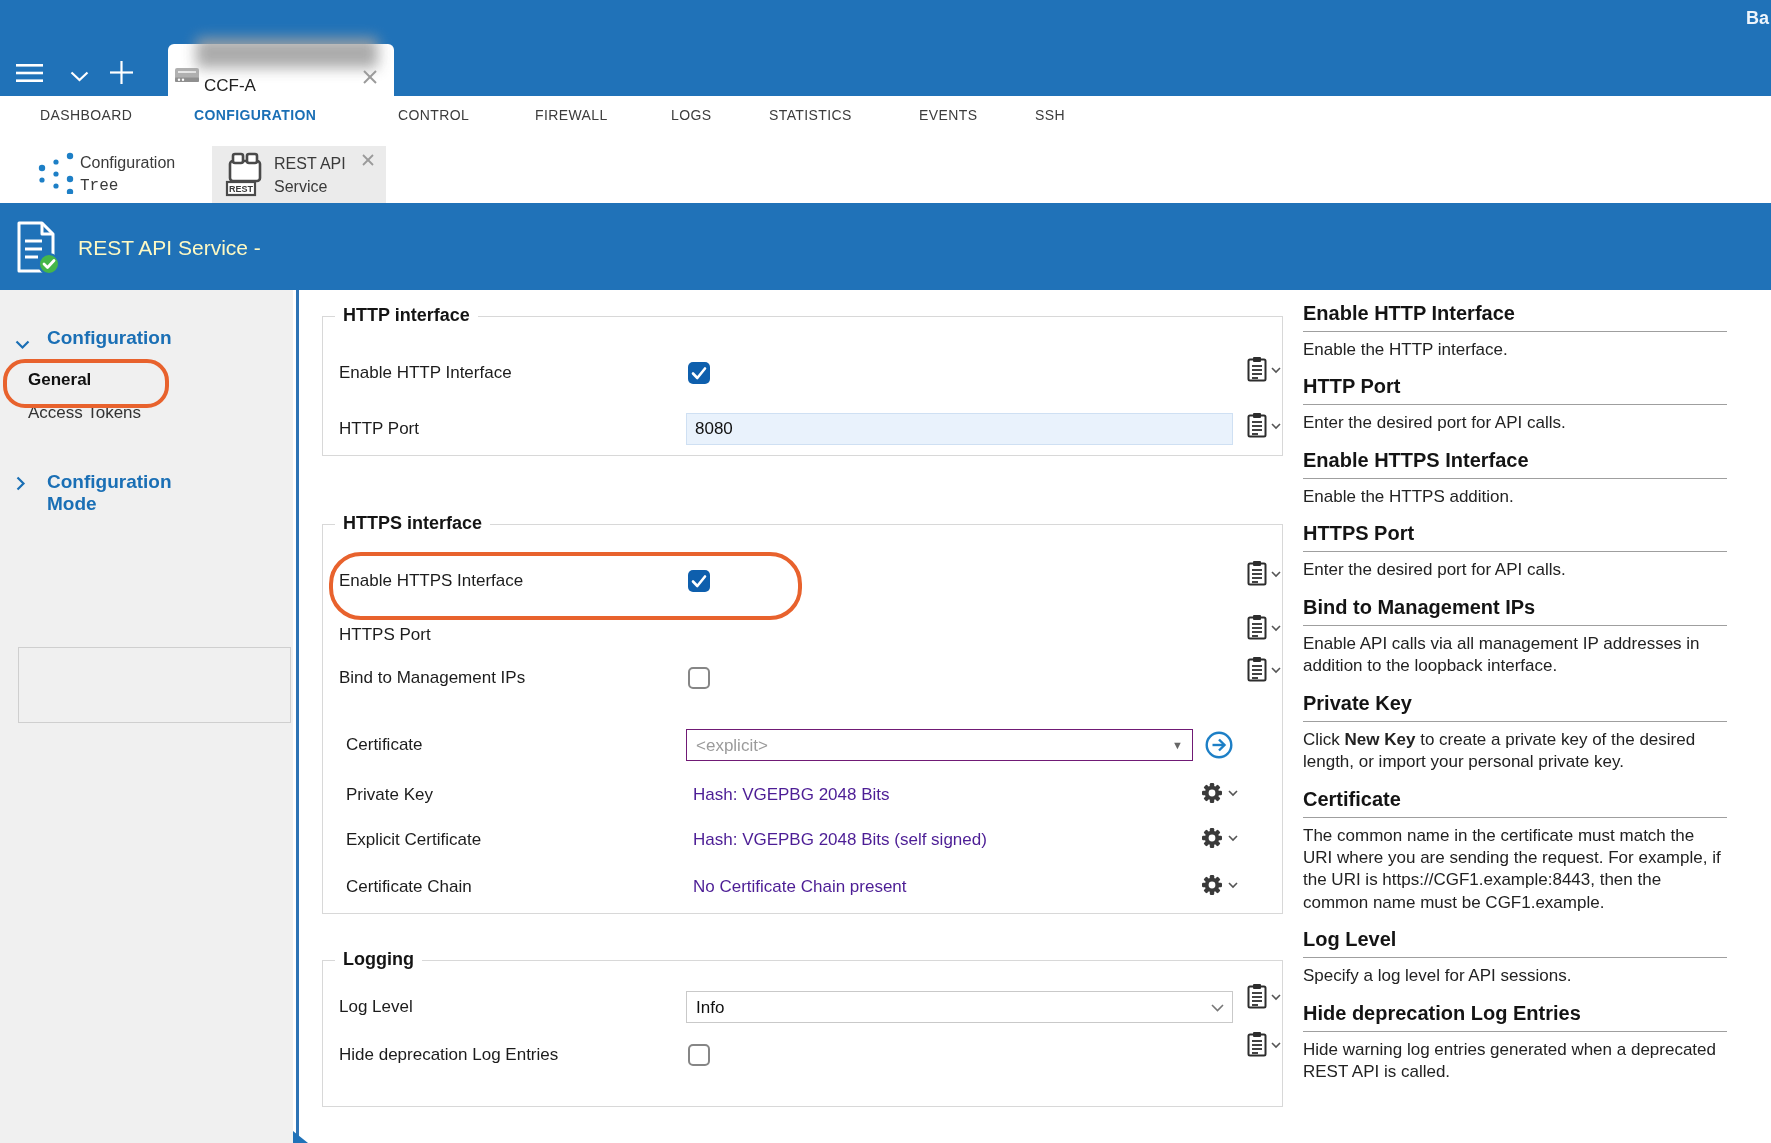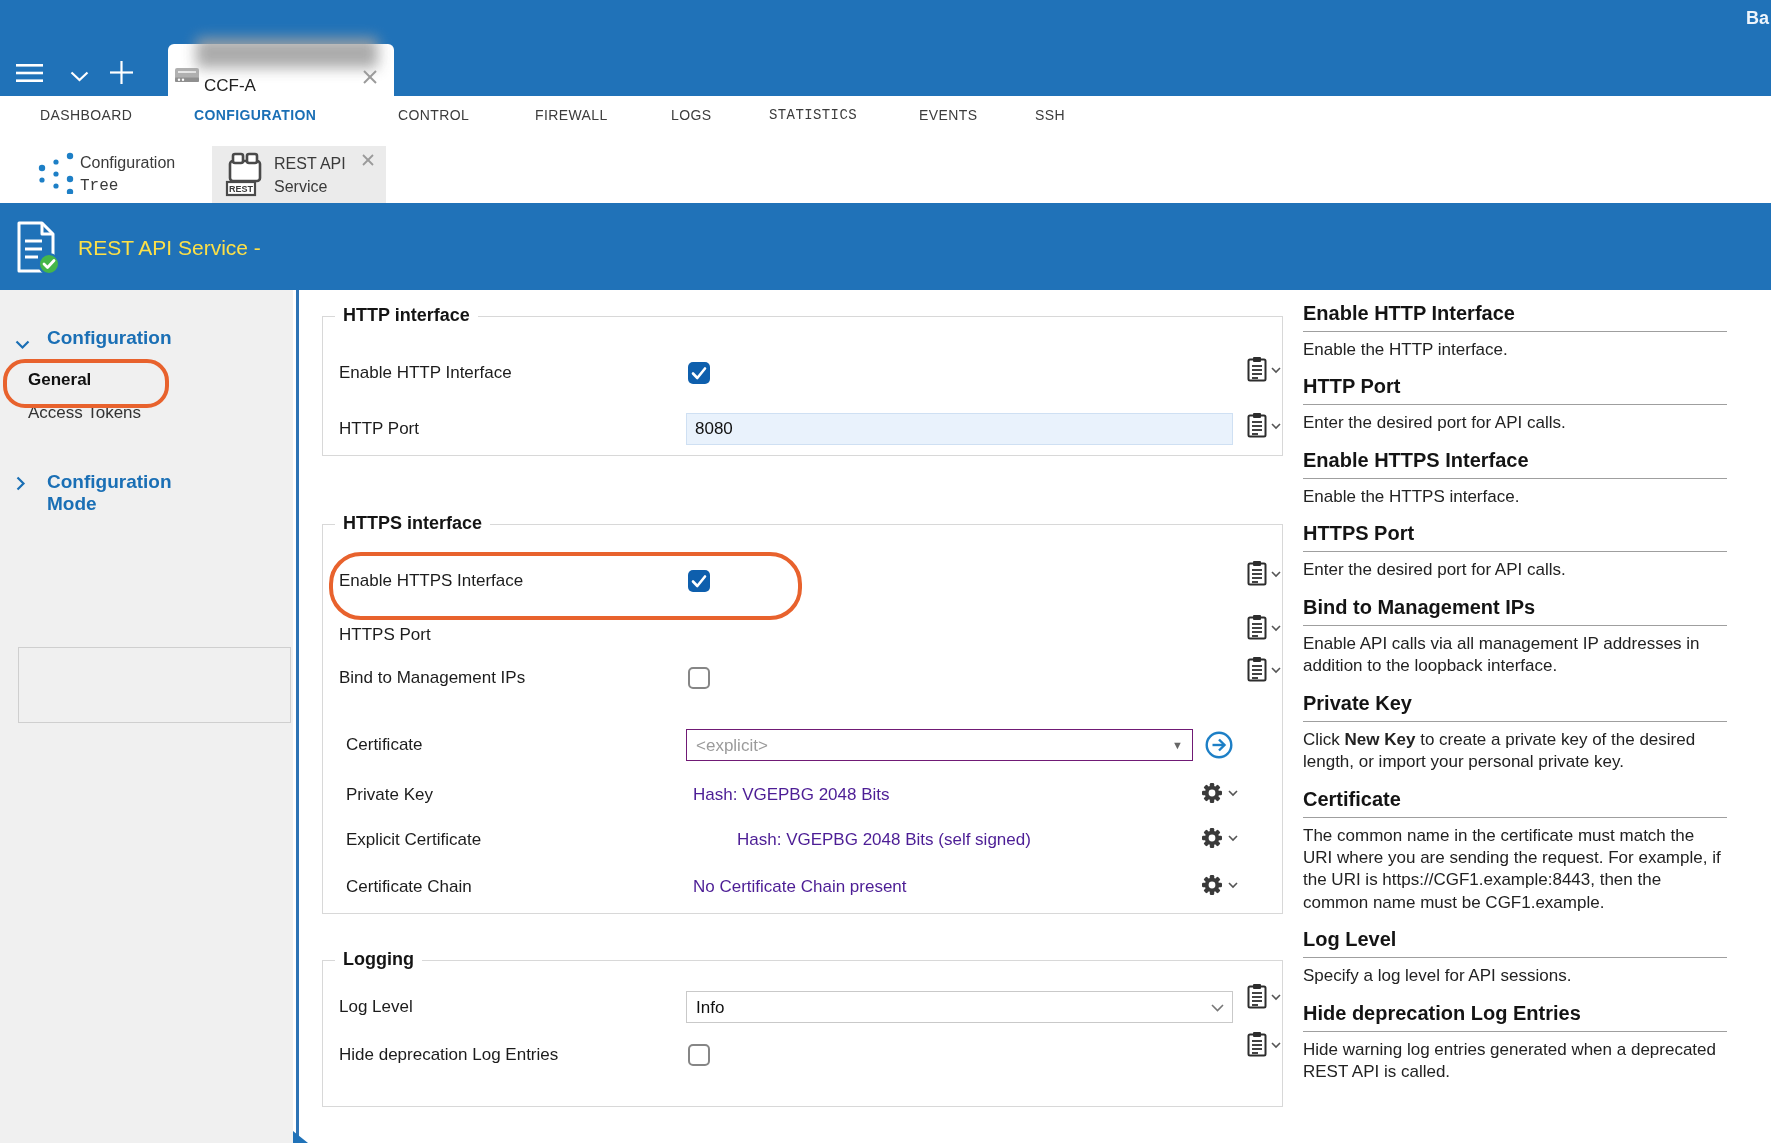--- a/index.html
+++ b/index.html
@@ -23,21 +23,21 @@
   .nav-item{position:absolute;top:11px;font-size:14px;color:#3c3c3c;letter-spacing:.4px;cursor:pointer;}
   .nav-item.active{color:#1a6fb5;font-weight:bold;}
 
   
   .subtoolbar{position:absolute;left:0;top:140px;width:1771px;height:63px;background:#fff;}
   .tool-label{position:absolute;font-size:16px;color:#3a3a3a;line-height:22px;}
   .rest-tab{position:absolute;left:212px;top:6px;width:174px;height:57px;background:#ebebeb;cursor:pointer;}
 
   
   .banner{position:absolute;left:0;top:203px;width:1771px;height:87px;background:#2072b8;}
-  .banner-title{position:absolute;left:78px;top:33px;font-size:21px;color:#fde047;}
+  .banner-title{position:absolute;left:78px;top:33px;font-size:21px;color:#fef9c3;}
 
   
   .sidebar{position:absolute;left:0;top:290px;width:293px;height:853px;background:#f0f0f0;}
   .v-divider{position:absolute;left:296px;top:290px;width:3px;height:853px;background:#2e74b5;}
   .side-header{position:absolute;font-size:19px;font-weight:bold;color:#1a6fb5;cursor:pointer;}
   .side-item{position:absolute;left:28px;font-size:17px;color:#333;cursor:pointer;}
   .side-item.active{font-weight:bold;color:#111;}
   .side-groupbox{position:absolute;left:18px;top:357px;width:271px;height:74px;border:1px solid #cfcfcf;}
 
   
@@ -129,21 +129,21 @@
 
     <span class="overflow-title">Ba</span>
   </div>
 
   <div class="navbar">
     <span class="nav-item" style="left:40px;">DASHBOARD</span>
     <span class="nav-item active" style="left:194px;">CONFIGURATION</span>
     <span class="nav-item" style="left:398px;">CONTROL</span>
     <span class="nav-item" style="left:535px;">FIREWALL</span>
     <span class="nav-item" style="left:671px;">LOGS</span>
-    <span class="nav-item" style="left:769px;font-family:Liberation Mono, monospace;">STATISTICS</span>
+    <span class="nav-item" style="left:769px;">STATISTICS</span>
     <span class="nav-item" style="left:919px;">EVENTS</span>
     <span class="nav-item" style="left:1035px;">SSH</span>
   </div>
 
   <div class="subtoolbar">
     <div class="abs" style="left:0;top:0;width:200px;height:63px;cursor:pointer;">
       <span class="abs" style="left:33px;top:10px;">
         <svg width="46" height="44" viewBox="0 0 46 44" fill="#1d7fc6">
           <circle cx="37" cy="6" r="3.2"></circle>
             <circle cx="23" cy="12" r="2.6"></circle>
@@ -346,21 +346,21 @@
               <circle cx="13" cy="13" r="7.2"></circle>
             </g>
             <circle cx="13" cy="13" r="3.4" fill="#fff"></circle>
           </svg>
         <svg class="mini-caret" style="left:29px;top:10px;" width="10" height="7" viewBox="0 0 10 7">
             <polyline points="1,1 5,5 9,1" fill="none" stroke="#555" stroke-width="1.6"></polyline>
           </svg>
       </span>
 
       <span class="flabel" style="left:23px;top:305px;">Explicit Certificate</span>
-      <span class="fvalue" style="left:370px;top:305px;margin-left:44px;">Hash: VGEPBG 2048 Bits (self signed)</span>
+      <span class="fvalue" style="left:370px;top:305px;">Hash: VGEPBG 2048 Bits (self signed)</span>
       <span class="icon-group" style="left:876px;top:300px;">
         <svg width="26" height="26" viewBox="0 0 26 26">
             <g fill="#3a3a3a">
               <rect x="3" y="10.8" width="20" height="4.4" rx="1.2"></rect>
               <rect x="3" y="10.8" width="20" height="4.4" rx="1.2" transform="rotate(45 13 13)"></rect>
               <rect x="3" y="10.8" width="20" height="4.4" rx="1.2" transform="rotate(90 13 13)"></rect>
               <rect x="3" y="10.8" width="20" height="4.4" rx="1.2" transform="rotate(135 13 13)"></rect>
               <circle cx="13" cy="13" r="7.2"></circle>
             </g>
             <circle cx="13" cy="13" r="3.4" fill="#fff"></circle>
@@ -437,21 +437,21 @@
     <div class="help-entry">
       <div class="help-title">Enable HTTP Interface</div>
       <p class="help-body">Enable the HTTP interface.</p>
     </div>
     <div class="help-entry">
       <div class="help-title">HTTP Port</div>
       <p class="help-body">Enter the desired port for API calls.</p>
     </div>
     <div class="help-entry">
       <div class="help-title">Enable HTTPS Interface</div>
-      <p class="help-body">Enable the HTTPS interface.</p>
+      <p class="help-body">Enable the HTTPS addition.</p>
     </div>
     <div class="help-entry">
       <div class="help-title">HTTPS Port</div>
       <p class="help-body">Enter the desired port for API calls.</p>
     </div>
     <div class="help-entry">
       <div class="help-title">Bind to Management IPs</div>
       <p class="help-body">Enable API calls via all management IP addresses in addition to the loopback interface.</p>
     </div>
     <div class="help-entry">

